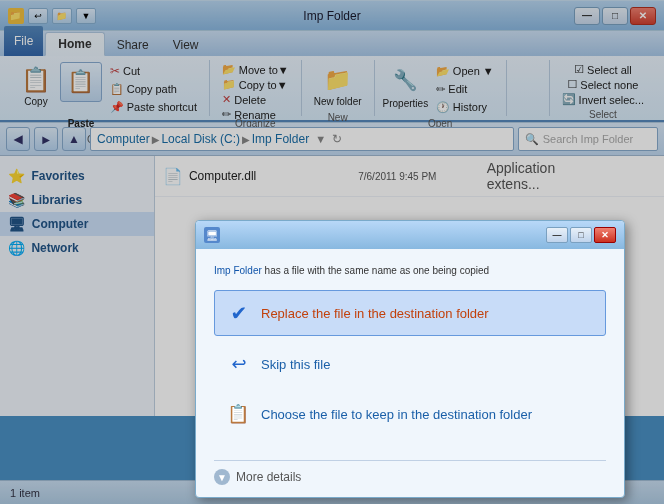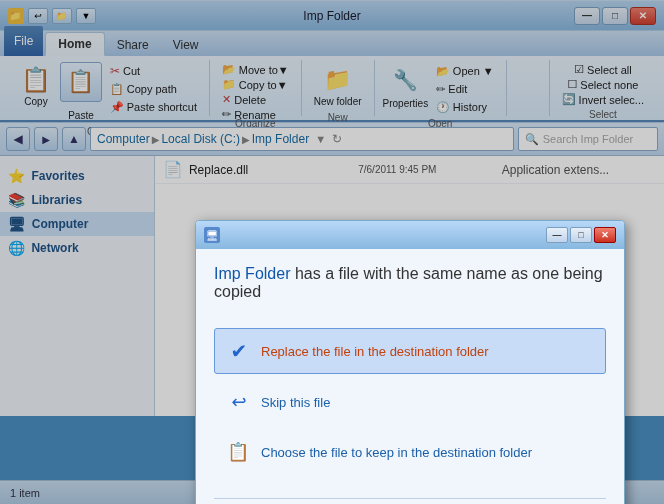--- a/index.html
+++ b/index.html
@@ -282,21 +282,21 @@
       display: flex;
       align-items: center;
       padding: 4px 8px;
       border-bottom: 1px solid #eef2f8;
       font-size: 12px;
       gap: 6px;
     }
     .file-icon { font-size: 16px; color: #4488cc; }
     .file-name { flex: 2; color: #222; }
     .file-date { flex: 1.5; color: #555; font-size: 10px; }
-    .file-type { flex: 1.5; color: #555; font-size: 12px; text-align: right; }
+    .file-type { flex: 1.5; color: #555; font-size: 14px; }
     .file-size { flex: 0.5; color: #555; font-size: 11px; }
 
     
     .dialog-overlay {
       position: absolute;
       top: 0; left: 0; right: 0; bottom: 0;
       background: rgba(0,0,0,0.2);
       z-index: 10;
     }
 
@@ -349,23 +349,23 @@
       font-weight: bold;
     }
     .dialog-btn.min-btn { background: linear-gradient(to bottom, #e8f0f8, #c0d4ec); color: #333; }
     .dialog-btn.max-btn { background: linear-gradient(to bottom, #e8f0f8, #c0d4ec); color: #333; }
     .dialog-btn.close-btn { background: linear-gradient(to bottom, #f08070, #cc3020); color: white; border-color: #990000; }
 
     .dialog-body {
       padding: 16px 18px 12px;
     }
     .dialog-subtitle {
-      font-size: 16px;
+      font-size: 10px;
       color: #333;
-      margin-bottom: 27px;
+      margin-bottom: 14px;
     }
     .dialog-subtitle span.link {
       color: #1155aa;
     }
 
     .dialog-option {
       display: flex;
       align-items: center;
       padding: 10px 12px;
       border-radius: 3px;
@@ -482,21 +482,21 @@
   <div class="ribbon-group">
     <div class="ribbon-group-content">
 
       <div class="ribbon-btn">
         <div class="ribbon-btn-icon" style="font-size:24px;">📋</div>
         <div class="ribbon-btn-label">Copy</div>
       </div>
 
       <div style="display:flex;flex-direction:column;align-items:center;">
         <div class="paste-big-btn" style="font-size:22px;">📋</div>
-        <div class="ribbon-btn-label" style="margin-top:8px;">Paste</div>
+        <div class="ribbon-btn-label" style="margin-top:16px;font-weight:bold;">Paste</div>
         <div class="ribbon-small-group" style="height:auto;margin-top:2px;">
         </div>
       </div>
 
       <div class="ribbon-small-group">
         <div class="ribbon-btn-small">
           <span style="color:#c04040; font-size:12px;">✂</span>
           <span>Cut</span>
         </div>
         <div class="ribbon-btn-small">
@@ -625,21 +625,21 @@
     </div>
     <div class="sidebar-section-header">
       <span class="sidebar-icon">🌐</span>
       <span>Network</span>
     </div>
   </div>
 
   <div class="file-list">
     <div class="file-row">
       <span class="file-icon">📄</span>
-      <span class="file-name">Replace.dll</span>
+      <span class="file-name">Computer.dll</span>
       <span class="file-date">7/6/2011 9:45 PM</span>
       <span class="file-type">Application extens...</span>
       <span class="file-size"></span>
     </div>
   </div>
 </div>
 
 <div class="status-bar">
   <span>1 item</span>
 </div>

